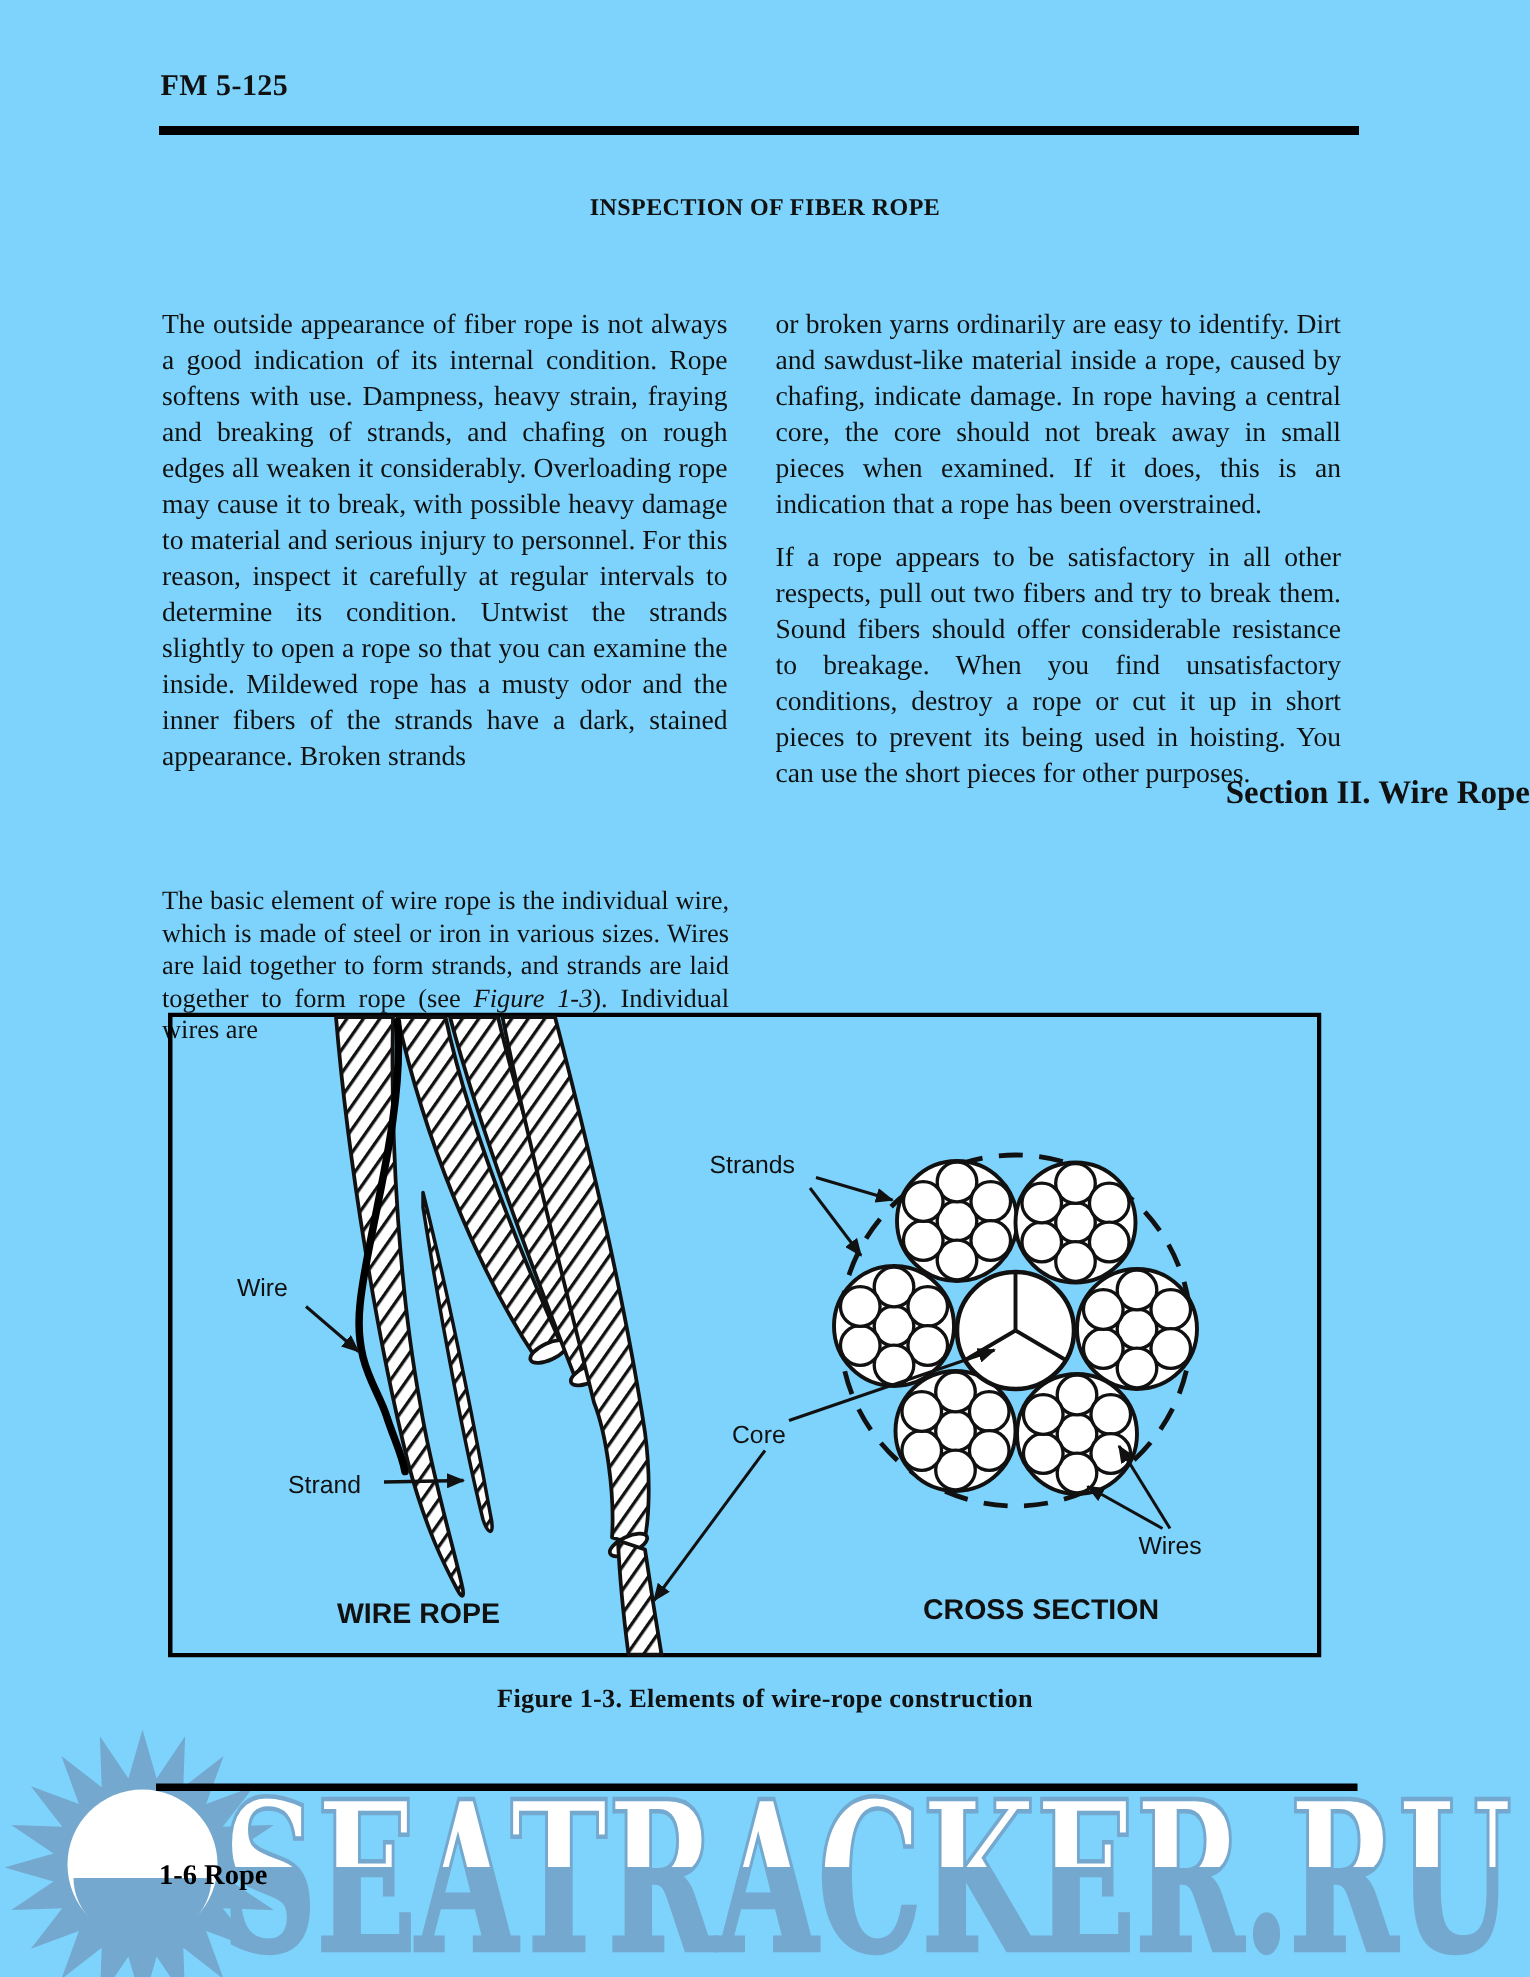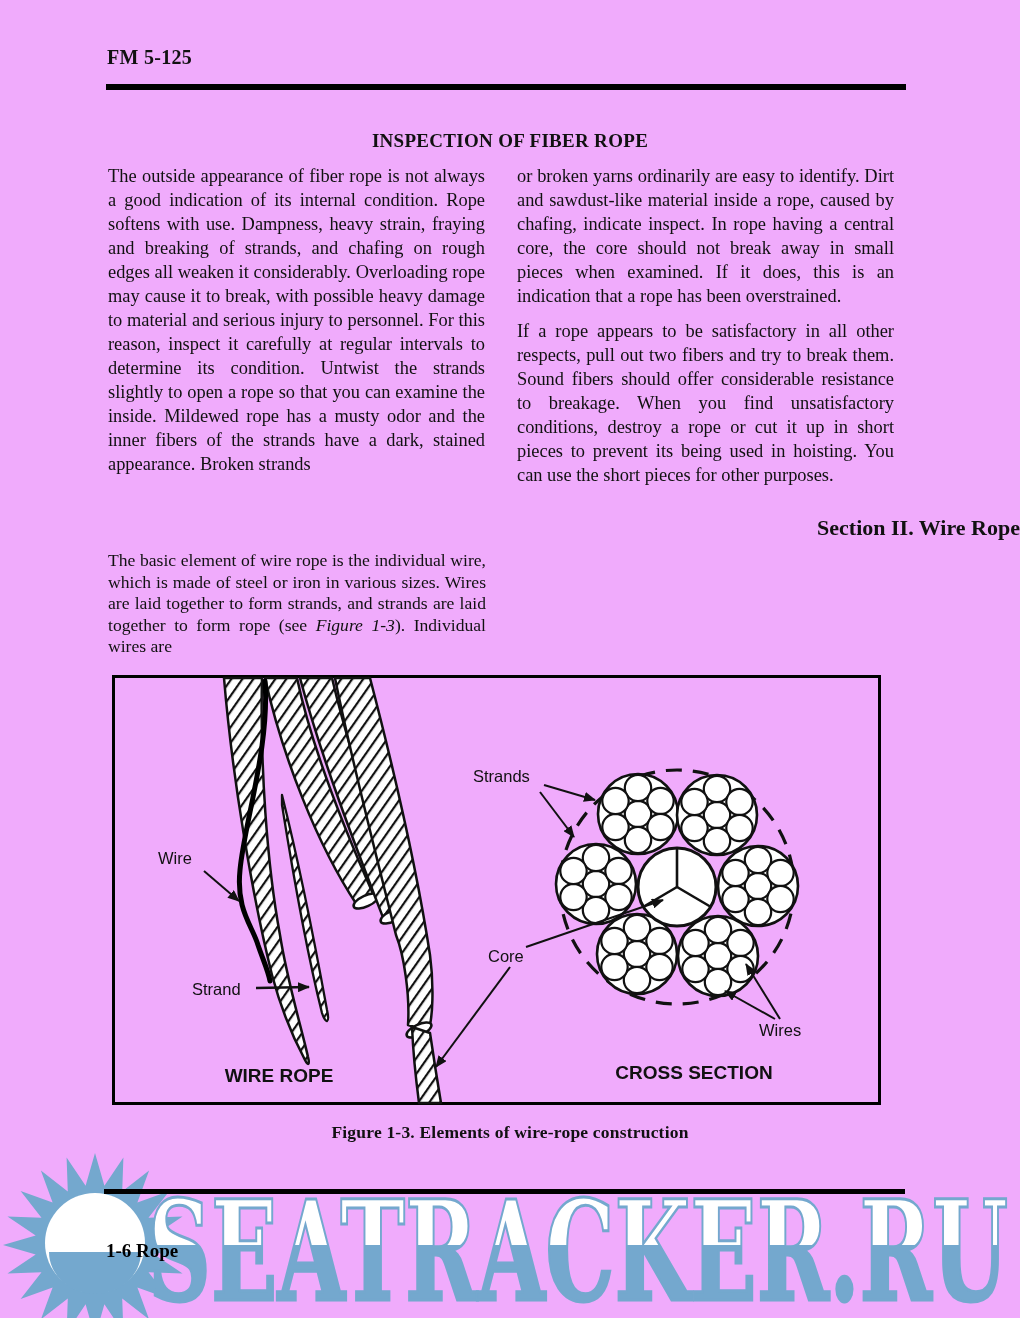--- a/index.html
+++ b/index.html
@@ -1,27 +1,27 @@
 <!DOCTYPE html>
 <html><head>
 <meta charset="utf-8">
 <style>
   html,body{margin:0;padding:0;background:#e8e8e8;}
   .page{
-    position:relative;width:1020px;height:1318px;background:#f0abfc;
+    position:relative;width:1020px;height:1318px;background:#7dd3fc;
     overflow:hidden;font-family:"Liberation Serif",serif;color:#111;
     margin:0 auto;
   }
   .doc-number{position:absolute;left:107px;top:46px;font-size:20px;font-weight:bold;letter-spacing:.3px;}
   .rule{position:absolute;background:#000;}
   .rule.top{left:106px;top:84px;width:800px;height:6px;}
   .rule.bottom{left:104px;top:1189px;width:801px;height:5px;z-index:2;}
   .s1-title{position:absolute;left:0;top:130px;width:1020px;text-align:center;
-    font-size:19px;font-weight:bold;letter-spacing:.3px;}
-  .cols{position:absolute;left:108px;display:flex;}
+    font-size:16px;font-weight:bold;letter-spacing:.3px;}
+  .cols{position:absolute;left:108px;display:flex;margin-top:40px;}
   .cols .col{text-align:justify;}
   .s1-cols{top:164px;width:786px;gap:32px;}
   .s1-cols .col{width:377px;font-size:18.4px;line-height:24px;}
   .s1-cols p{margin:0 0 11px 0;}
   .s2-title{position:absolute;left:0;top:515px;width:1020px;text-align:right;
     font-size:22px;font-weight:bold;}
   .s2-cols{top:550px;width:786px;gap:14px;}
   .s2-cols .col{width:378px;font-size:17.6px;line-height:21.5px;}
   .fig-ref{font-style:italic;}
   .figure-box{position:absolute;left:112px;top:675px;width:769px;height:430px;}
@@ -41,21 +41,21 @@
   <div class="doc-number">FM 5-125</div>
   <div class="rule top"></div>
 
   <div class="s1-title">INSPECTION OF FIBER ROPE</div>
 
   <div class="cols s1-cols">
     <div class="col">
       <p>The outside appearance of fiber rope is not always a good indication of its internal condition. Rope softens with use. Dampness, heavy strain, fraying and breaking of strands, and chafing on rough edges all weaken it considerably. Overloading rope may cause it to break, with possible heavy damage to material and serious injury to personnel. For this reason, inspect it carefully at regular intervals to determine its condition. Untwist the strands slightly to open a rope so that you can examine the inside. Mildewed rope has a musty odor and the inner fibers of the strands have a dark, stained appearance. Broken strands</p>
     </div>
     <div class="col">
-      <p>or broken yarns ordinarily are easy to identify. Dirt and sawdust-like material inside a rope, caused by chafing, indicate inspect. In rope having a central core, the core should not break away in small pieces when examined. If it does, this is an indication that a rope has been overstrained.</p>
+      <p>or broken yarns ordinarily are easy to identify. Dirt and sawdust-like material inside a rope, caused by chafing, indicate damage. In rope having a central core, the core should not break away in small pieces when examined. If it does, this is an indication that a rope has been overstrained.</p>
       <p>If a rope appears to be satisfactory in all other respects, pull out two fibers and try to break them. Sound fibers should offer considerable resistance to breakage. When you find unsatisfactory conditions, destroy a rope or cut it up in short pieces to prevent its being used in hoisting. You can use the short pieces for other purposes.</p>
     </div>
   </div>
 
   <div class="s2-title">Section II. Wire Rope</div>
 
   <div class="cols s2-cols">
     <div class="col">
       <span>The basic element of wire rope is the individual wire, which is made of steel or iron in various sizes. Wires are laid together to form strands, and strands are laid together to form rope (see </span><span class="fig-ref">Figure 1-3</span><span>). Individual wires are</span>
     </div>

